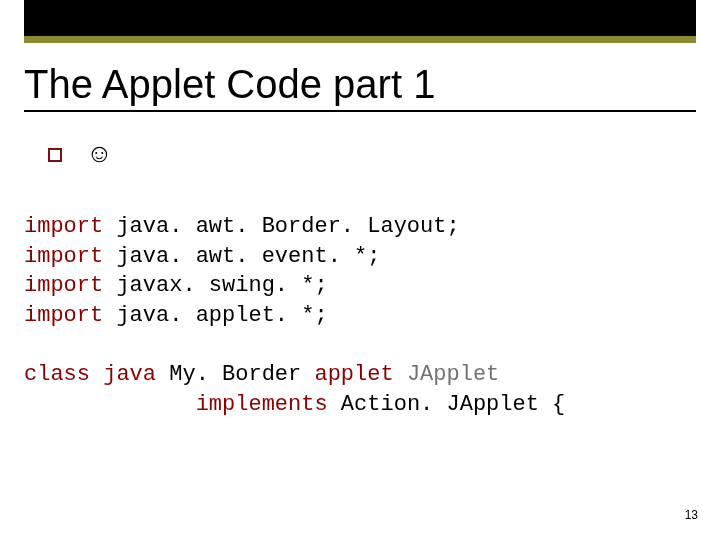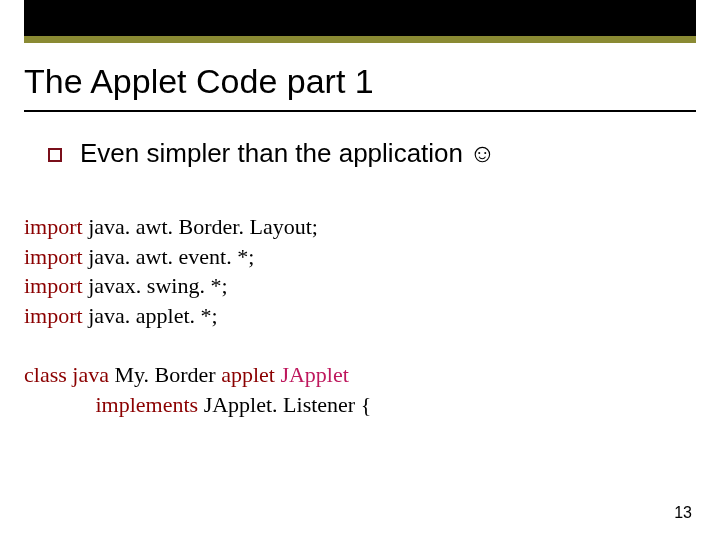--- a/index.html
+++ b/index.html
@@ -25,21 +25,21 @@
     top: 36px;
     left: 24px;
     right: 24px;
     height: 7px;
     background: #8a8a33;
   }
   .title {
     position: absolute;
     top: 62px;
     left: 24px;
-    font-size: 34px;
+    font-size: 40px;
     color: #000;
   }
   .underline {
     position: absolute;
     top: 110px;
     left: 24px;
     right: 24px;
     height: 2px;
     background: #000;
   }
@@ -61,54 +61,53 @@
     box-sizing: border-box;
     position: relative;
     top: 1px;
   }
   .smile {
     margin-left: 6px;
   }
   .code-block {
     position: absolute;
     left: 24px;
-    font-family: Liberation Serif, serif;
+    font-family: Liberation Mono, monospace;
     font-size: 22px;
     line-height: 1.35;
     color: #000;
     white-space: pre;
   }
   #imports { top: 212px; }
   #classdecl { top: 360px; }
   .kw-red { color: #8b0000; }
-  .kw-green { color: #be185d; }
+  .kw-green { color: #737373; }
   .slide-num {
     position: absolute;
-    right: 28px;
+    right: 22px;
     bottom: 18px;
-    font-size: 16px;
+    font-size: 12px;
     color: #000;
   }
 </style>
 </head>
 <body>
 
 <div class="top-bar-black"></div>
 <div class="top-bar-olive"></div>
 
 <div class="title">The Applet Code part 1</div>
 <div class="underline"></div>
 
 <div class="bullet-row">
   <span class="bullet-box"></span>
-  <span>Even simpler than the application</span>
   <span class="smile">☺</span>
 </div>
 
 <div id="imports" class="code-block"><span class="kw-red">import</span><span> java. awt. Border. Layout;</span>
 <span class="kw-red">import</span><span> java. awt. event. *;</span>
 <span class="kw-red">import</span><span> javax. swing. *;</span>
 <span class="kw-red">import</span><span> java. applet. *;</span></div>
 
 <div id="classdecl" class="code-block"><span class="kw-red">class</span> <span class="kw-red">java</span><span> My. Border </span><span class="kw-red">applet</span><span class="kw-green"> JApplet</span>
-<span>             </span><span class="kw-red">implements</span><span> JApplet. Listener {</span></div>
+<span>             </span><span class="kw-red">implements</span><span> Action. JApplet {</span></div>
 
 <div class="slide-num">13</div>
 
 </body></html>

